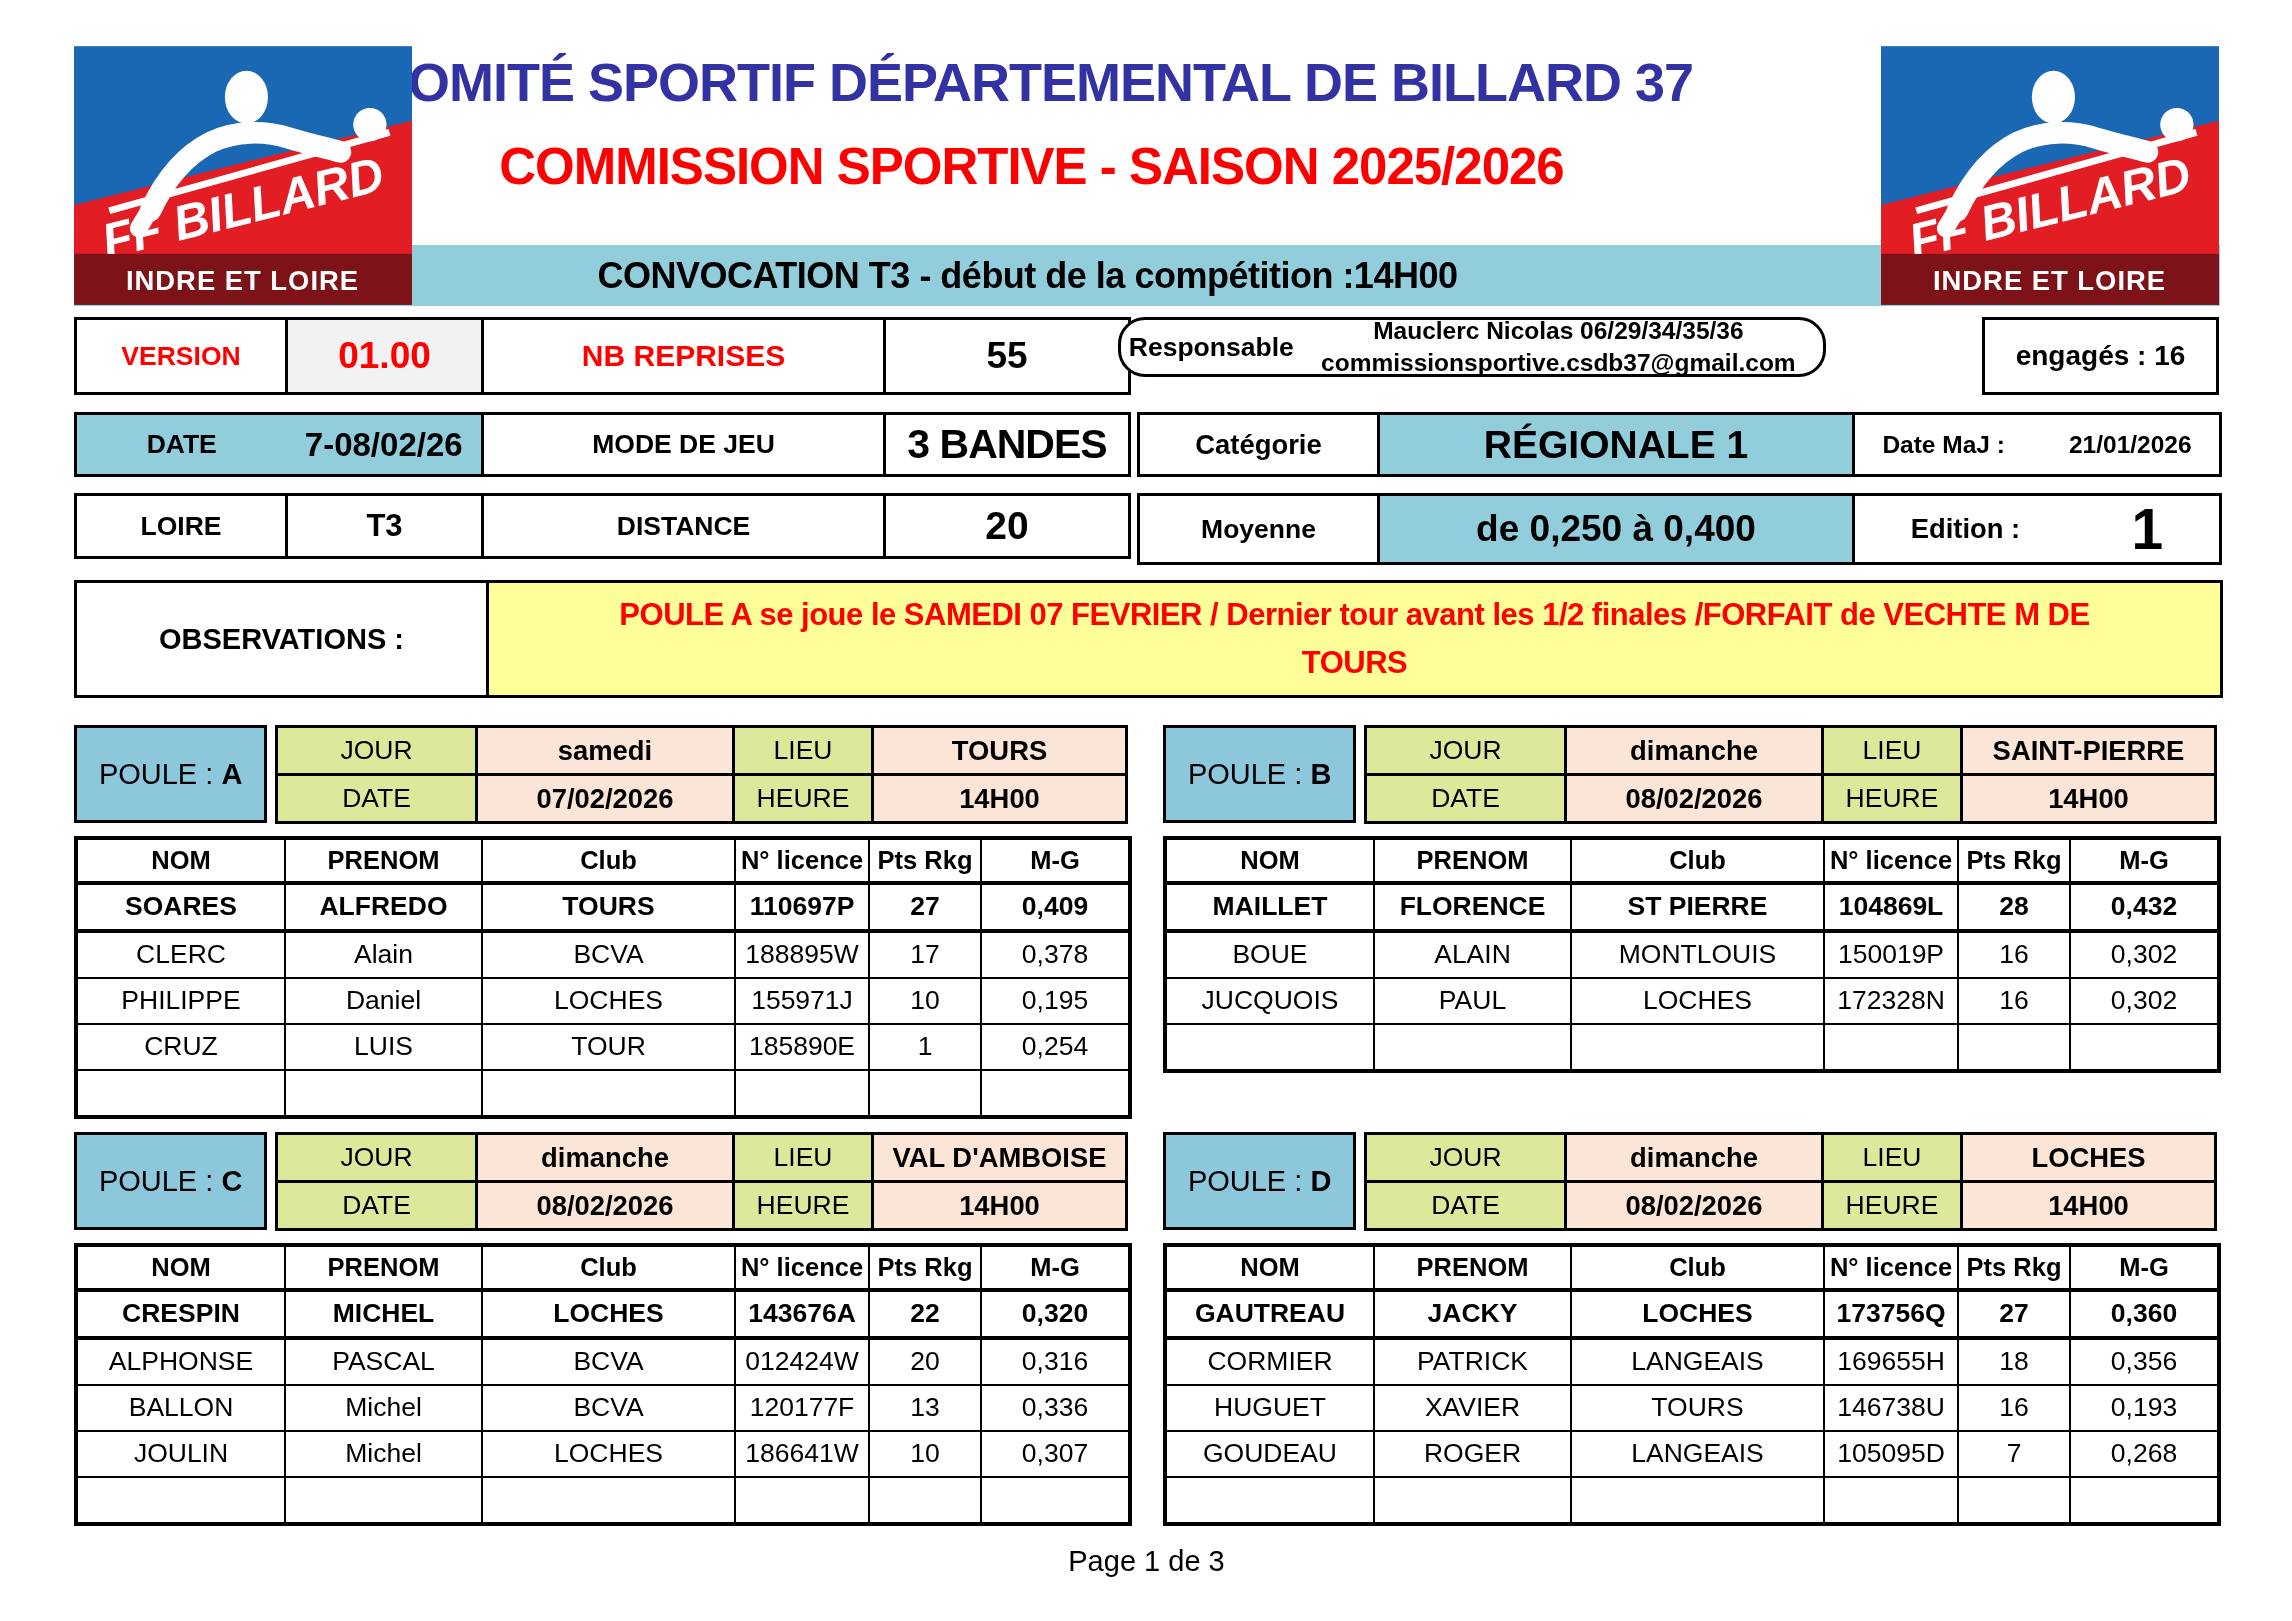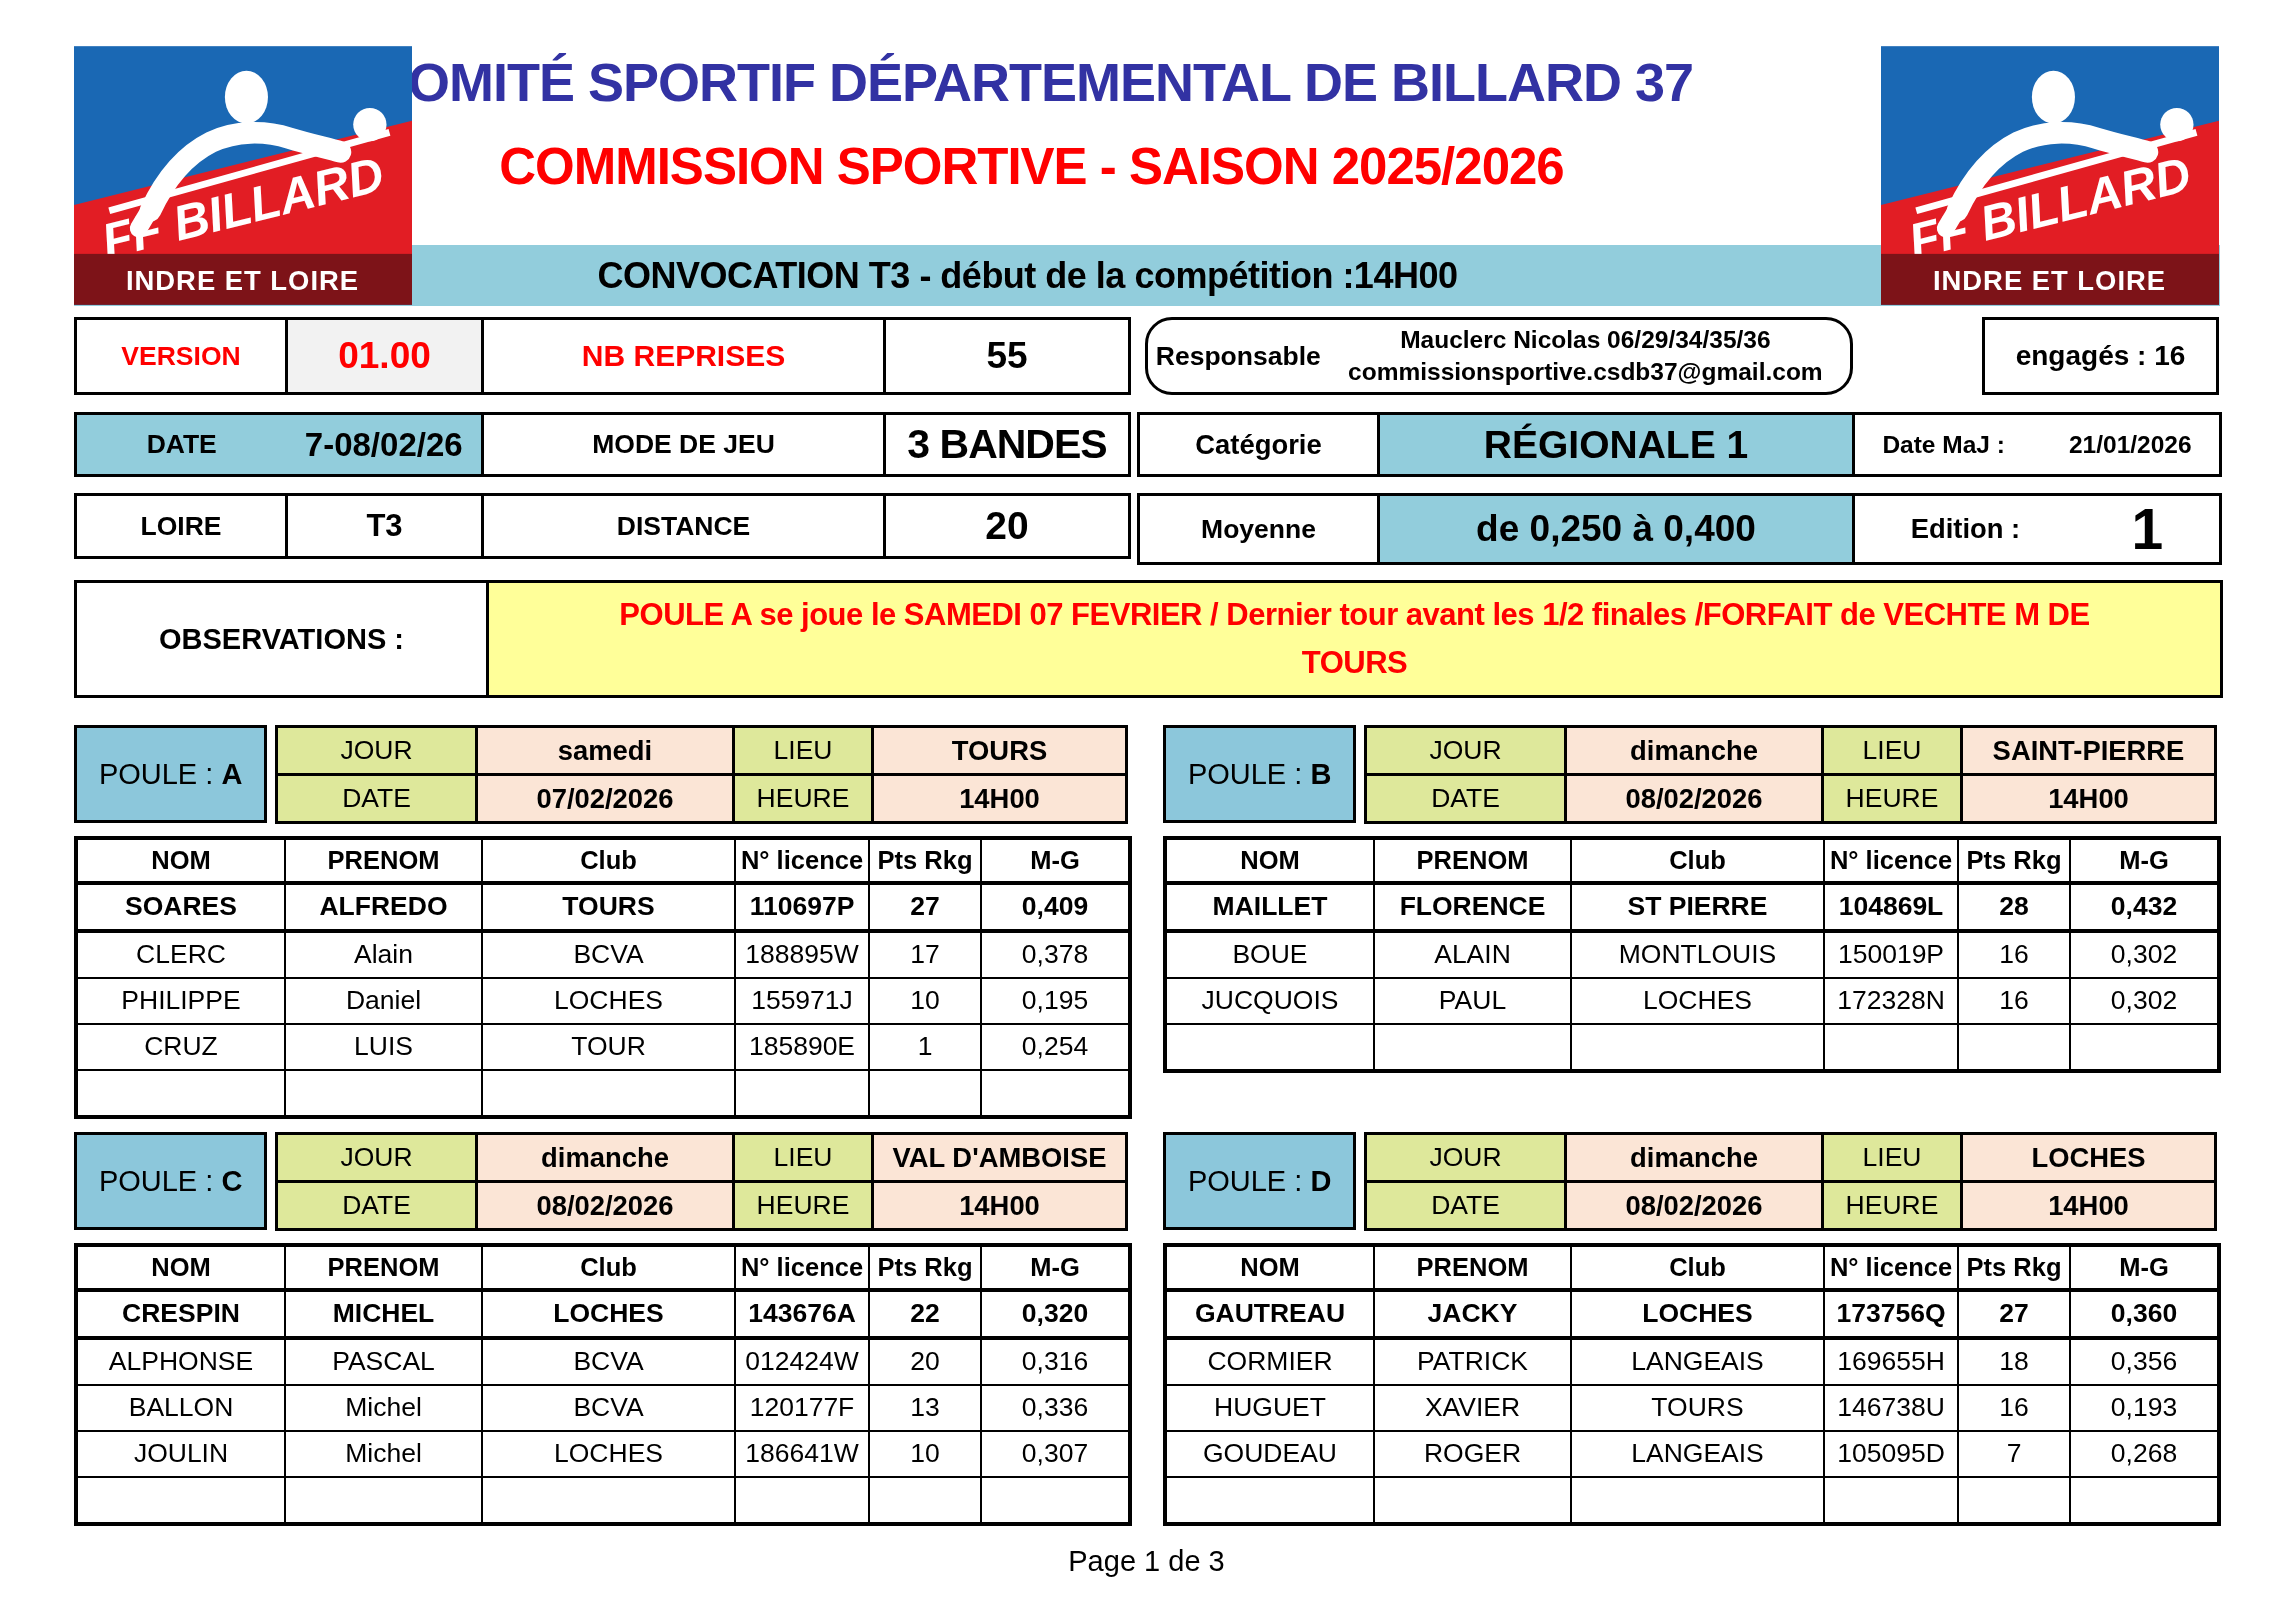--- a/index.html
+++ b/index.html
@@ -30,21 +30,21 @@
   .red{color:#FF0000;}
   .bold{font-weight:bold;}
   .cell-label{font-size:26.5px;font-weight:bold;}
   .cell-big{font-size:37px;font-weight:bold;}
   .cyan-bg{background:#92CDDC;}
   .gray-bg{background:#F2F2F2;}
   .combo{display:flex;width:100%;align-items:center;}
   .combo .c1{width:211px;text-align:center;}
   .combo .c2{width:196px;text-align:center;}
   .box{position:absolute;border:3.9px solid #000;box-sizing:border-box;background:#fff;}
-  .resp-box{left:1145px;top:317px;width:708px;height:78px;display:flex;align-items:center;border-radius:27px;}
+  .resp-box{left:1118px;top:317px;width:708px;height:60px;display:flex;align-items:center;border-radius:27px;}
   .resp-label{font-size:26.5px;font-weight:bold;padding-left:7.8px;white-space:nowrap;}
   .resp-contact{flex:1;text-align:center;font-size:24.5px;font-weight:bold;line-height:32px;}
   .eng-box{left:1982px;top:317px;width:237px;height:78px;display:flex;align-items:center;justify-content:center;font-size:28px;font-weight:bold;}
   .kv{display:flex;width:100%;align-items:center;justify-content:space-between;box-sizing:border-box;padding:0 27.4px;}
   .kv .k{font-size:24.5px;font-weight:bold;white-space:nowrap;}
   .kv .v{font-size:24.5px;font-weight:bold;}
   .edition{display:flex;width:100%;align-items:center;justify-content:space-around;}
   .edition .k{font-size:27.4px;font-weight:bold;}
   .edition .v{font-size:57px;font-weight:bold;}
   

